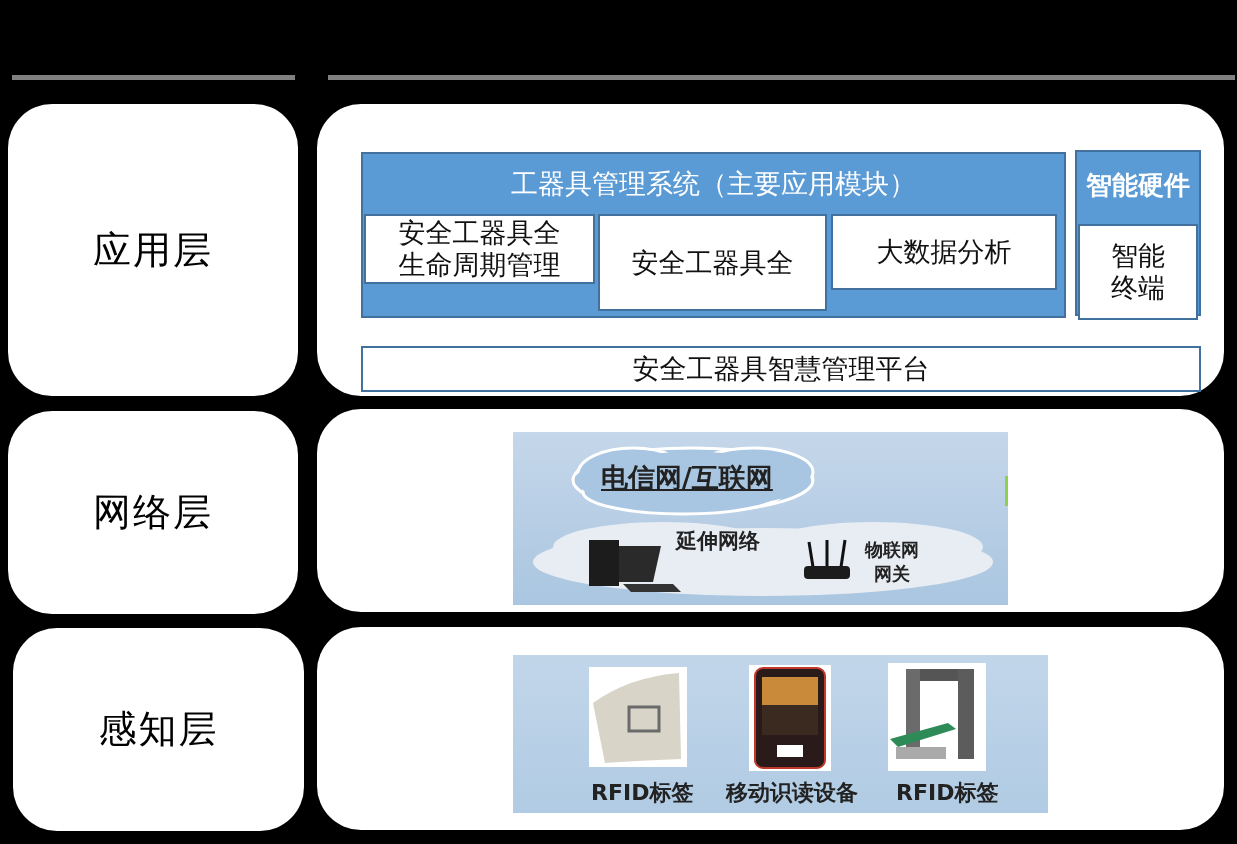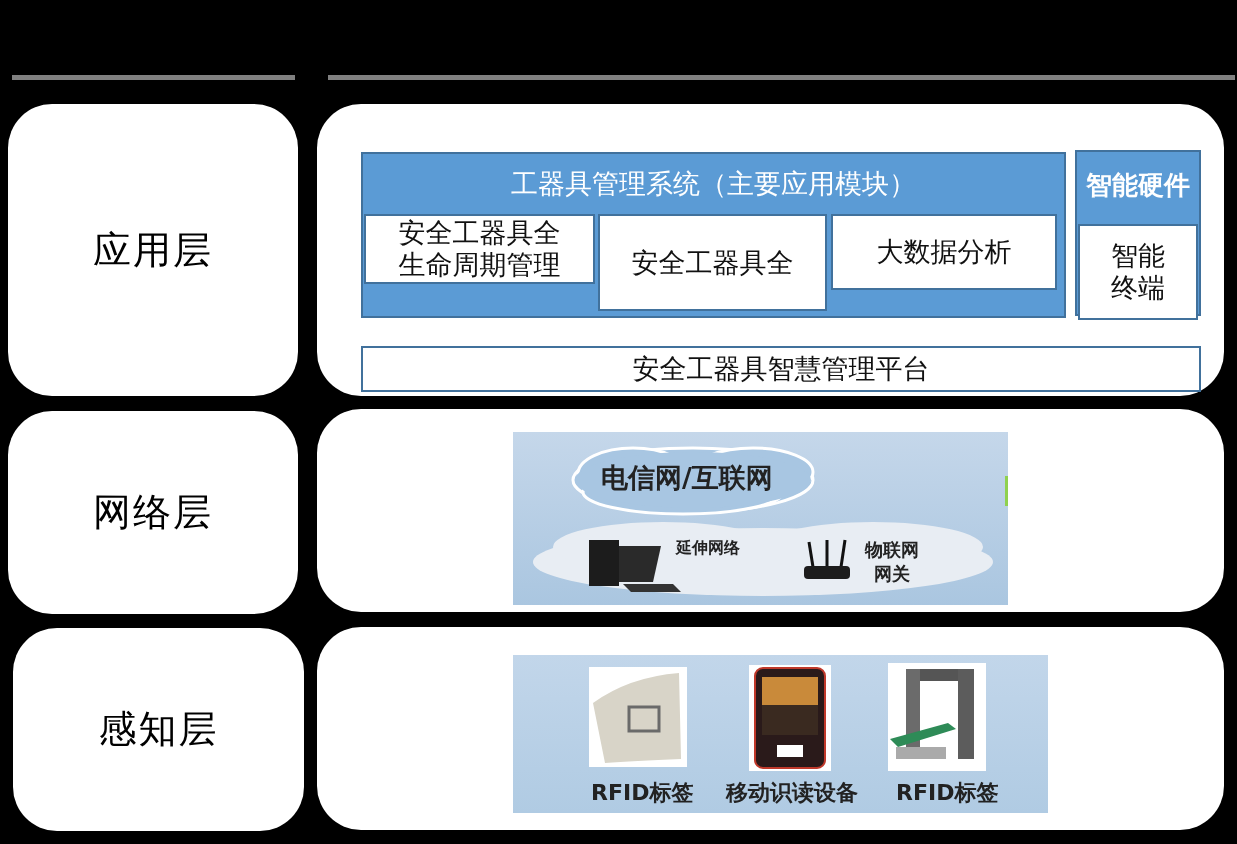--- a/index.html
+++ b/index.html
@@ -101,22 +101,22 @@
     </g>
 
     <g>
       <line x1="296" y1="110" x2="300" y2="135" stroke="#111" stroke-width="3"></line>
       <line x1="314" y1="108" x2="314" y2="135" stroke="#111" stroke-width="3"></line>
       <line x1="332" y1="108" x2="328" y2="135" stroke="#111" stroke-width="3"></line>
       <rect x="291" y="134" width="46" height="13" rx="4" fill="#1c1c1c"></rect>
     </g>
     <rect x="492" y="44" width="4" height="30" fill="#8fd14f"></rect>
   </svg>
-  <span class="cloud-lbl" style="left:88px; top:28px; font-size:27px;">电信网/互联网</span>
-  <span class="cloud-lbl" style="left:163px; top:106px; font-size:16px;">延伸网络</span>
+  <span class="cloud-lbl" style="left:88px; top:28px; font-size:27px;text-decoration:underline;">电信网/互联网</span>
+  <span class="cloud-lbl" style="left:163px; top:95px; font-size:21px;">延伸网络</span>
   <div class="cloud-lbl" style="left:352px; top:106px; font-size:18px; text-align:center; line-height:24px;">
     <div>物联网</div>
     <div>网关</div>
   </div>
 </div>
 
 <div class="panel" style="left:317px; top:627px; width:907px; height:203px;"></div>
 <div class="img-area sense-bg" style="left:513px; top:655px; width:535px; height:158px;">
   <div class="photo" style="left:76px; top:12px; width:98px; height:100px;">
     <svg width="98" height="100">

